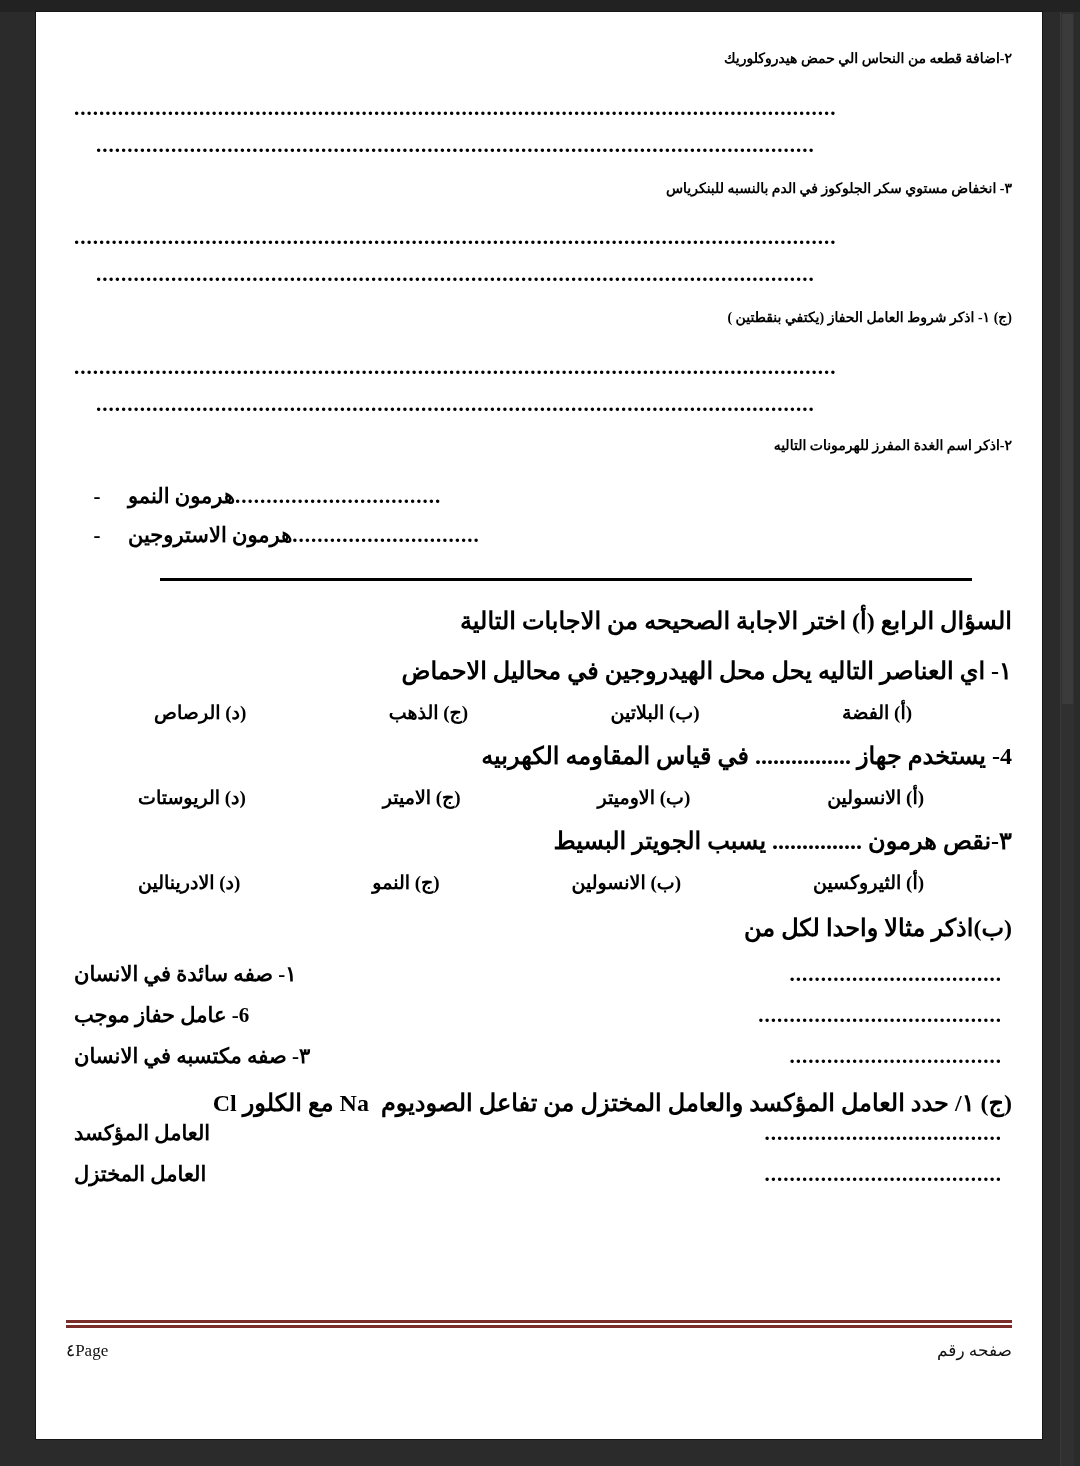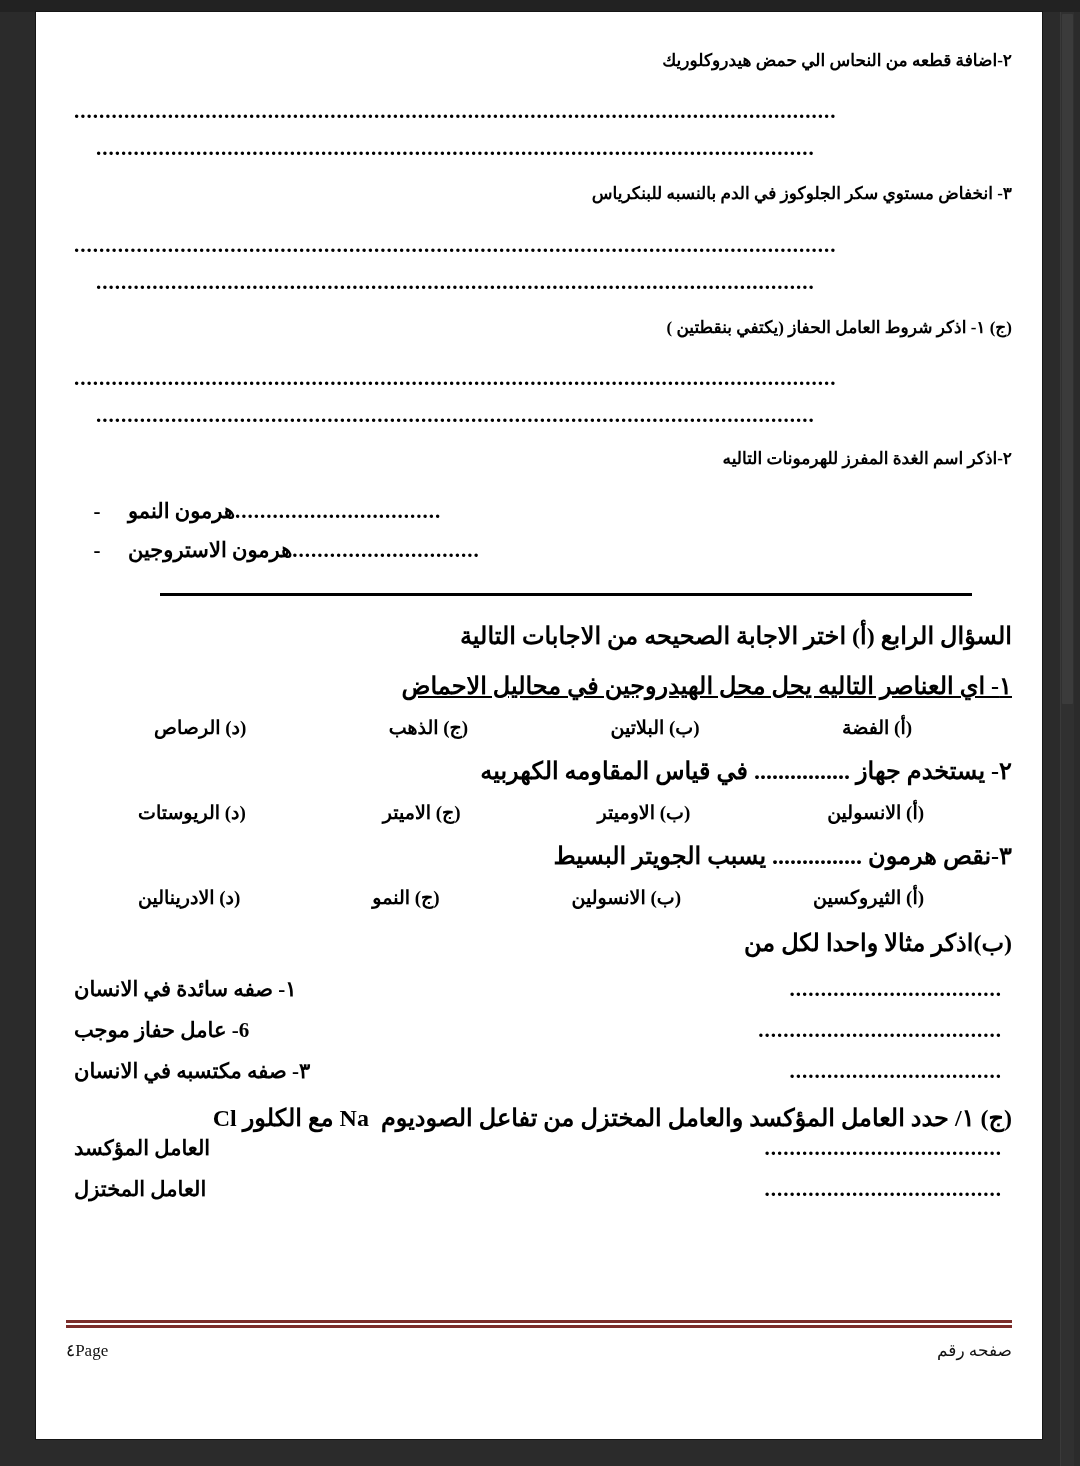--- a/index.html
+++ b/index.html
@@ -62,21 +62,21 @@
   #page-inner {
     position: relative;
     padding: 0 30px 0 38px;
     height: 100%;
     box-sizing: border-box;
   }
 
   
   .q-line {
     font-weight: bold;
-    font-size: 17px;
+    font-size: 14px;
     color: #000;
     line-height: 1.25;
     white-space: pre;
     direction: rtl;
   }
   .dots-row {
     font-weight: bold;
     font-size: 21px;
     color: #000;
     letter-spacing: 1px;
@@ -249,32 +249,32 @@
         <span class="bullet-label">هرمون الاستروجين</span>
         <span class="bullet-dots">..............................</span>
       </div>
 
       <div class="divider"></div>
 
       <div class="block" style="padding-top:26px;">
         <div class="qtext">السؤال الرابع (أ) اختر الاجابة الصحيحه من الاجابات التالية</div>
       </div>
 
-      <div class="block" style="padding-top:22px;text-decoration:underline;">
+      <div class="block" style="padding-top:22px;">
         <div class="qtext">١- اي العناصر التاليه يحل محل الهيدروجين في محاليل الاحماض</div>
       </div>
       <div class="opt-row" style="margin-top:16px;">
         <span class="opt">(أ) الفضة</span>
         <span class="opt">(ب) البلاتين</span>
         <span class="opt">(ج) الذهب</span>
         <span class="opt">(د) الرصاص</span>
       </div>
 
       <div class="block" style="padding-top:18px;">
-        <div class="qtext">٢- يستخدم جهاز ................ في قياس المقاومه الكهربيه</div>
+        <div class="qtext">4- يستخدم جهاز ................ في قياس المقاومه الكهربيه</div>
       </div>
       <div class="opt-row" style="margin-top:16px; padding:0 88px 0 64px;">
         <span class="opt">(أ) الانسولين</span>
         <span class="opt">(ب) الاوميتر</span>
         <span class="opt">(ج) الاميتر</span>
         <span class="opt">(د) الريوستات</span>
       </div>
 
       <div class="block" style="padding-top:18px;">
         <div class="qtext">٣-نقص هرمون ............... يسبب الجويتر البسيط</div>

